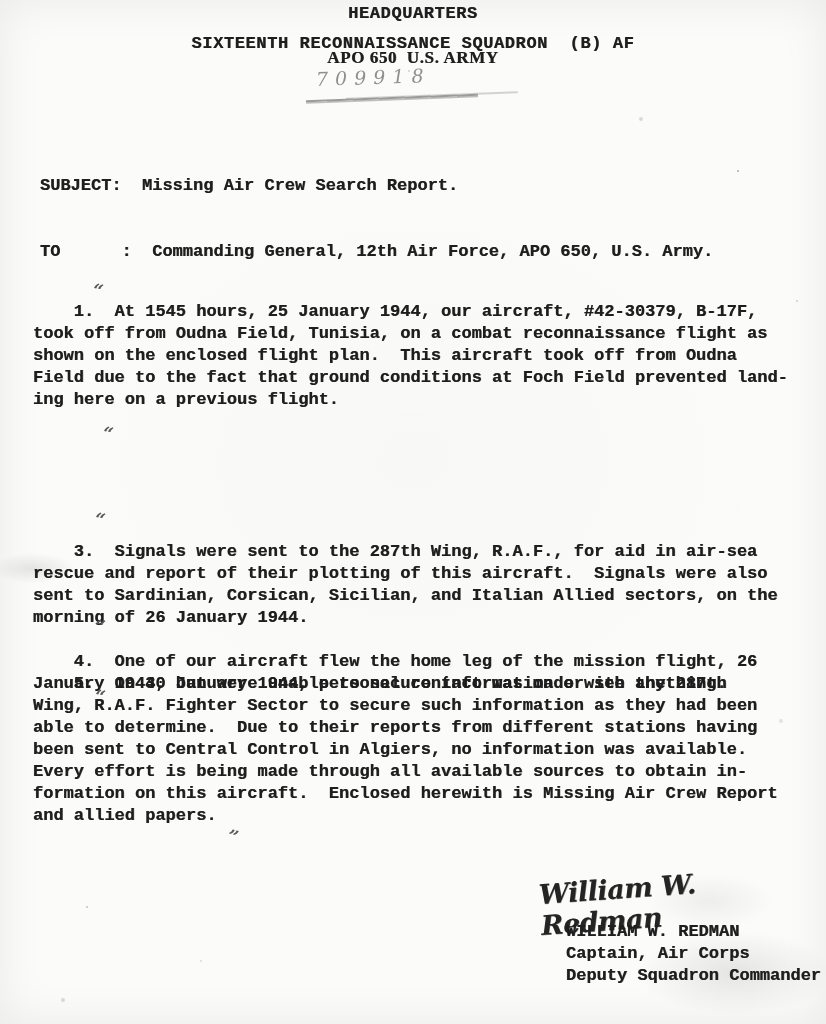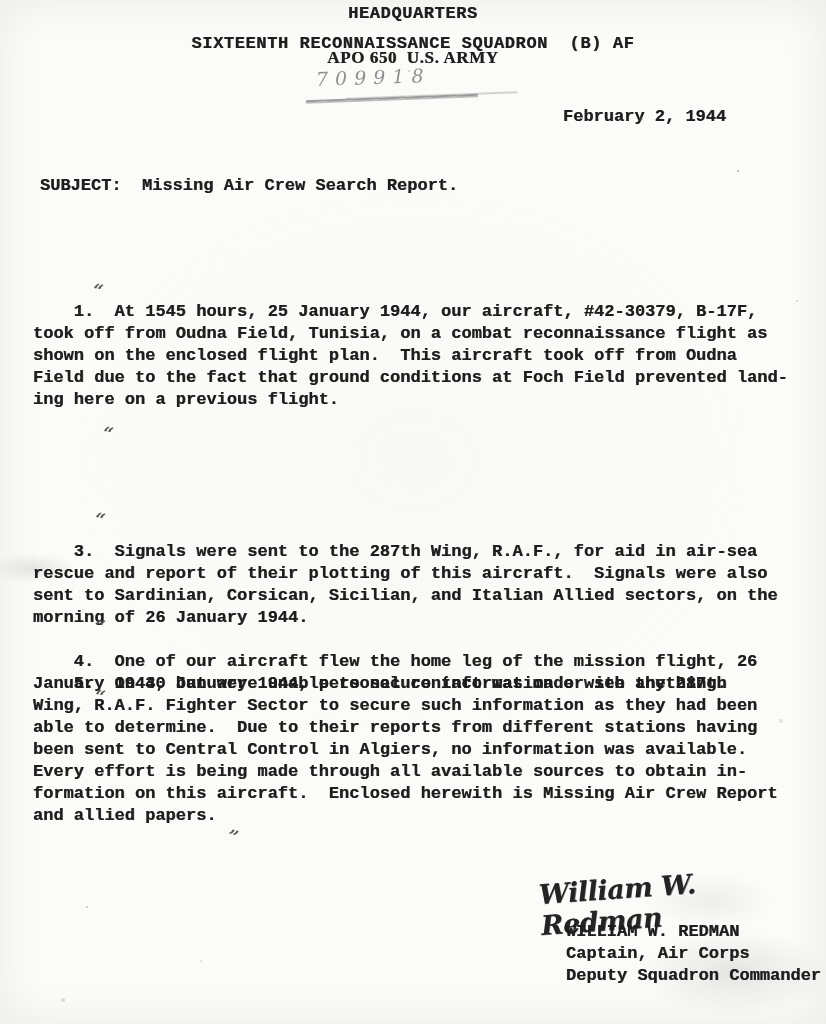--- a/index.html
+++ b/index.html
@@ -105,23 +105,23 @@
 
 <div class="page">
 
   <div class="typed hdr hdr-1">HEADQUARTERS</div>
   <div class="typed hdr hdr-2">SIXTEENTH RECONNAISSANCE SQUADRON  (B) AF</div>
   <div class="typed hdr hdr-3">APO 650  U.S. ARMY</div>
 
   <span class="hand stamp-number">709918</span>
   <div class="stamp-underline"></div>
 
-  <div class="typed date-line">February 2, 1944</div>
 
   <div class="typed subject-line">SUBJECT:  Missing Air Crew Search Report.</div>
+  <div class="typed to-line">TO      :  Commanding General, 12th Air Force, APO 650, U.S. Army.</div>
 
   <p class="typed para para-1">    1.  At 1545 hours, 25 January 1944, our aircraft, #42-30379, B-17F,
 took off from Oudna Field, Tunisia, on a combat reconnaissance flight as
 shown on the enclosed flight plan.  This aircraft took off from Oudna
 Field due to the fact that ground conditions at Foch Field prevented land-
 ing here on a previous flight.</p>
   <p class="typed para para-3">    3.  Signals were sent to the 287th Wing, R.A.F., for aid in air-sea
 rescue and report of their plotting of this aircraft.  Signals were also
 sent to Sardinian, Corsican, Sicilian, and Italian Allied sectors, on the
 morning of 26 January 1944.</p>

